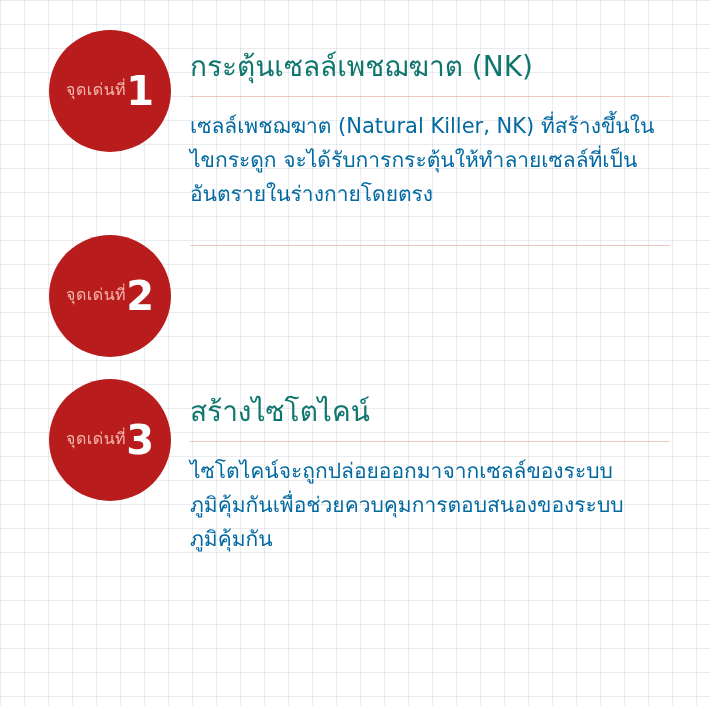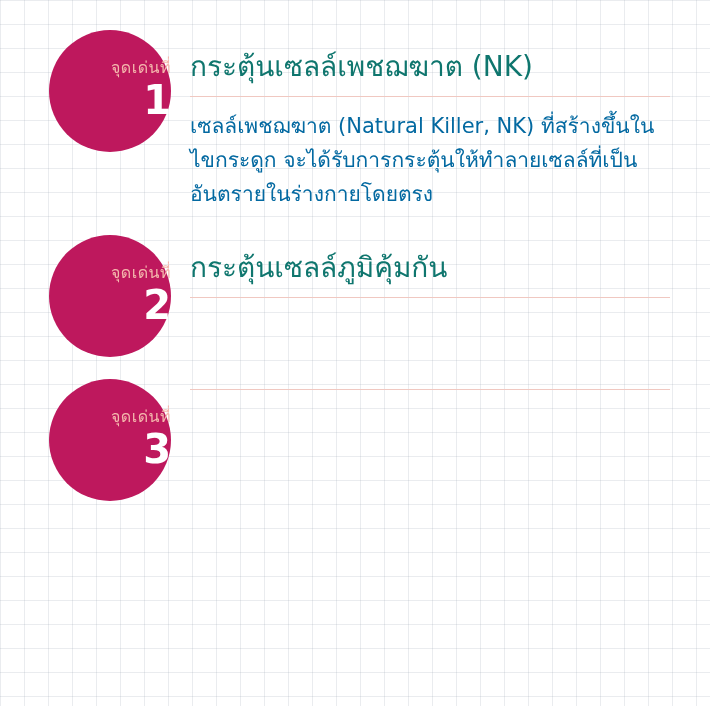--- a/index.html
+++ b/index.html
@@ -33,25 +33,24 @@
     flex: 0 0 auto;
     width: 160px;
     display: flex;
     justify-content: center;
     padding-top: 4px;
   }
   .badge {
     width: 122px;
     height: 122px;
     border-radius: 50%;
-    background-color: #be185d;
+    background-color: #b91c1c;
     color: #ffffff;
     display: flex;
-    flex-direction: column;
-    align-items: flex-end;
+    align-items: center;
     justify-content: center;
     line-height: 1;
   }
   .badge-label {
     font-size: 16px;
     color: #f4b8ad;
     letter-spacing: 0.5px;
     margin-bottom: 2px;
   }
   .badge-number {
@@ -110,30 +109,31 @@
   </div>
 
   <div class="item item-2">
     <div class="badge-wrap">
       <div class="badge">
         <span class="badge-label">จุดเด่นที่</span>
         <span class="badge-number">2</span>
       </div>
     </div>
     <div class="content">
-      <h2 class="heading">กระตุ้นเซลล์ภูมิคุ้มกัน</h2>
       <hr class="divider">
     </div>
   </div>
 
   <div class="item item-3">
     <div class="badge-wrap">
       <div class="badge">
         <span class="badge-label">จุดเด่นที่</span>
         <span class="badge-number">3</span>
       </div>
     </div>
     <div class="content">
+      <h2 class="heading">สร้างไซโตไคน์</h2>
       <hr class="divider">
+      <p class="body-text">ไซโตไคน์จะถูกปล่อยออกมาจากเซลล์ของระบบภูมิคุ้มกันเพื่อช่วยควบคุมการตอบสนองของระบบภูมิคุ้มกัน</p>
     </div>
   </div>
 
 </div>
 
 </body></html>

